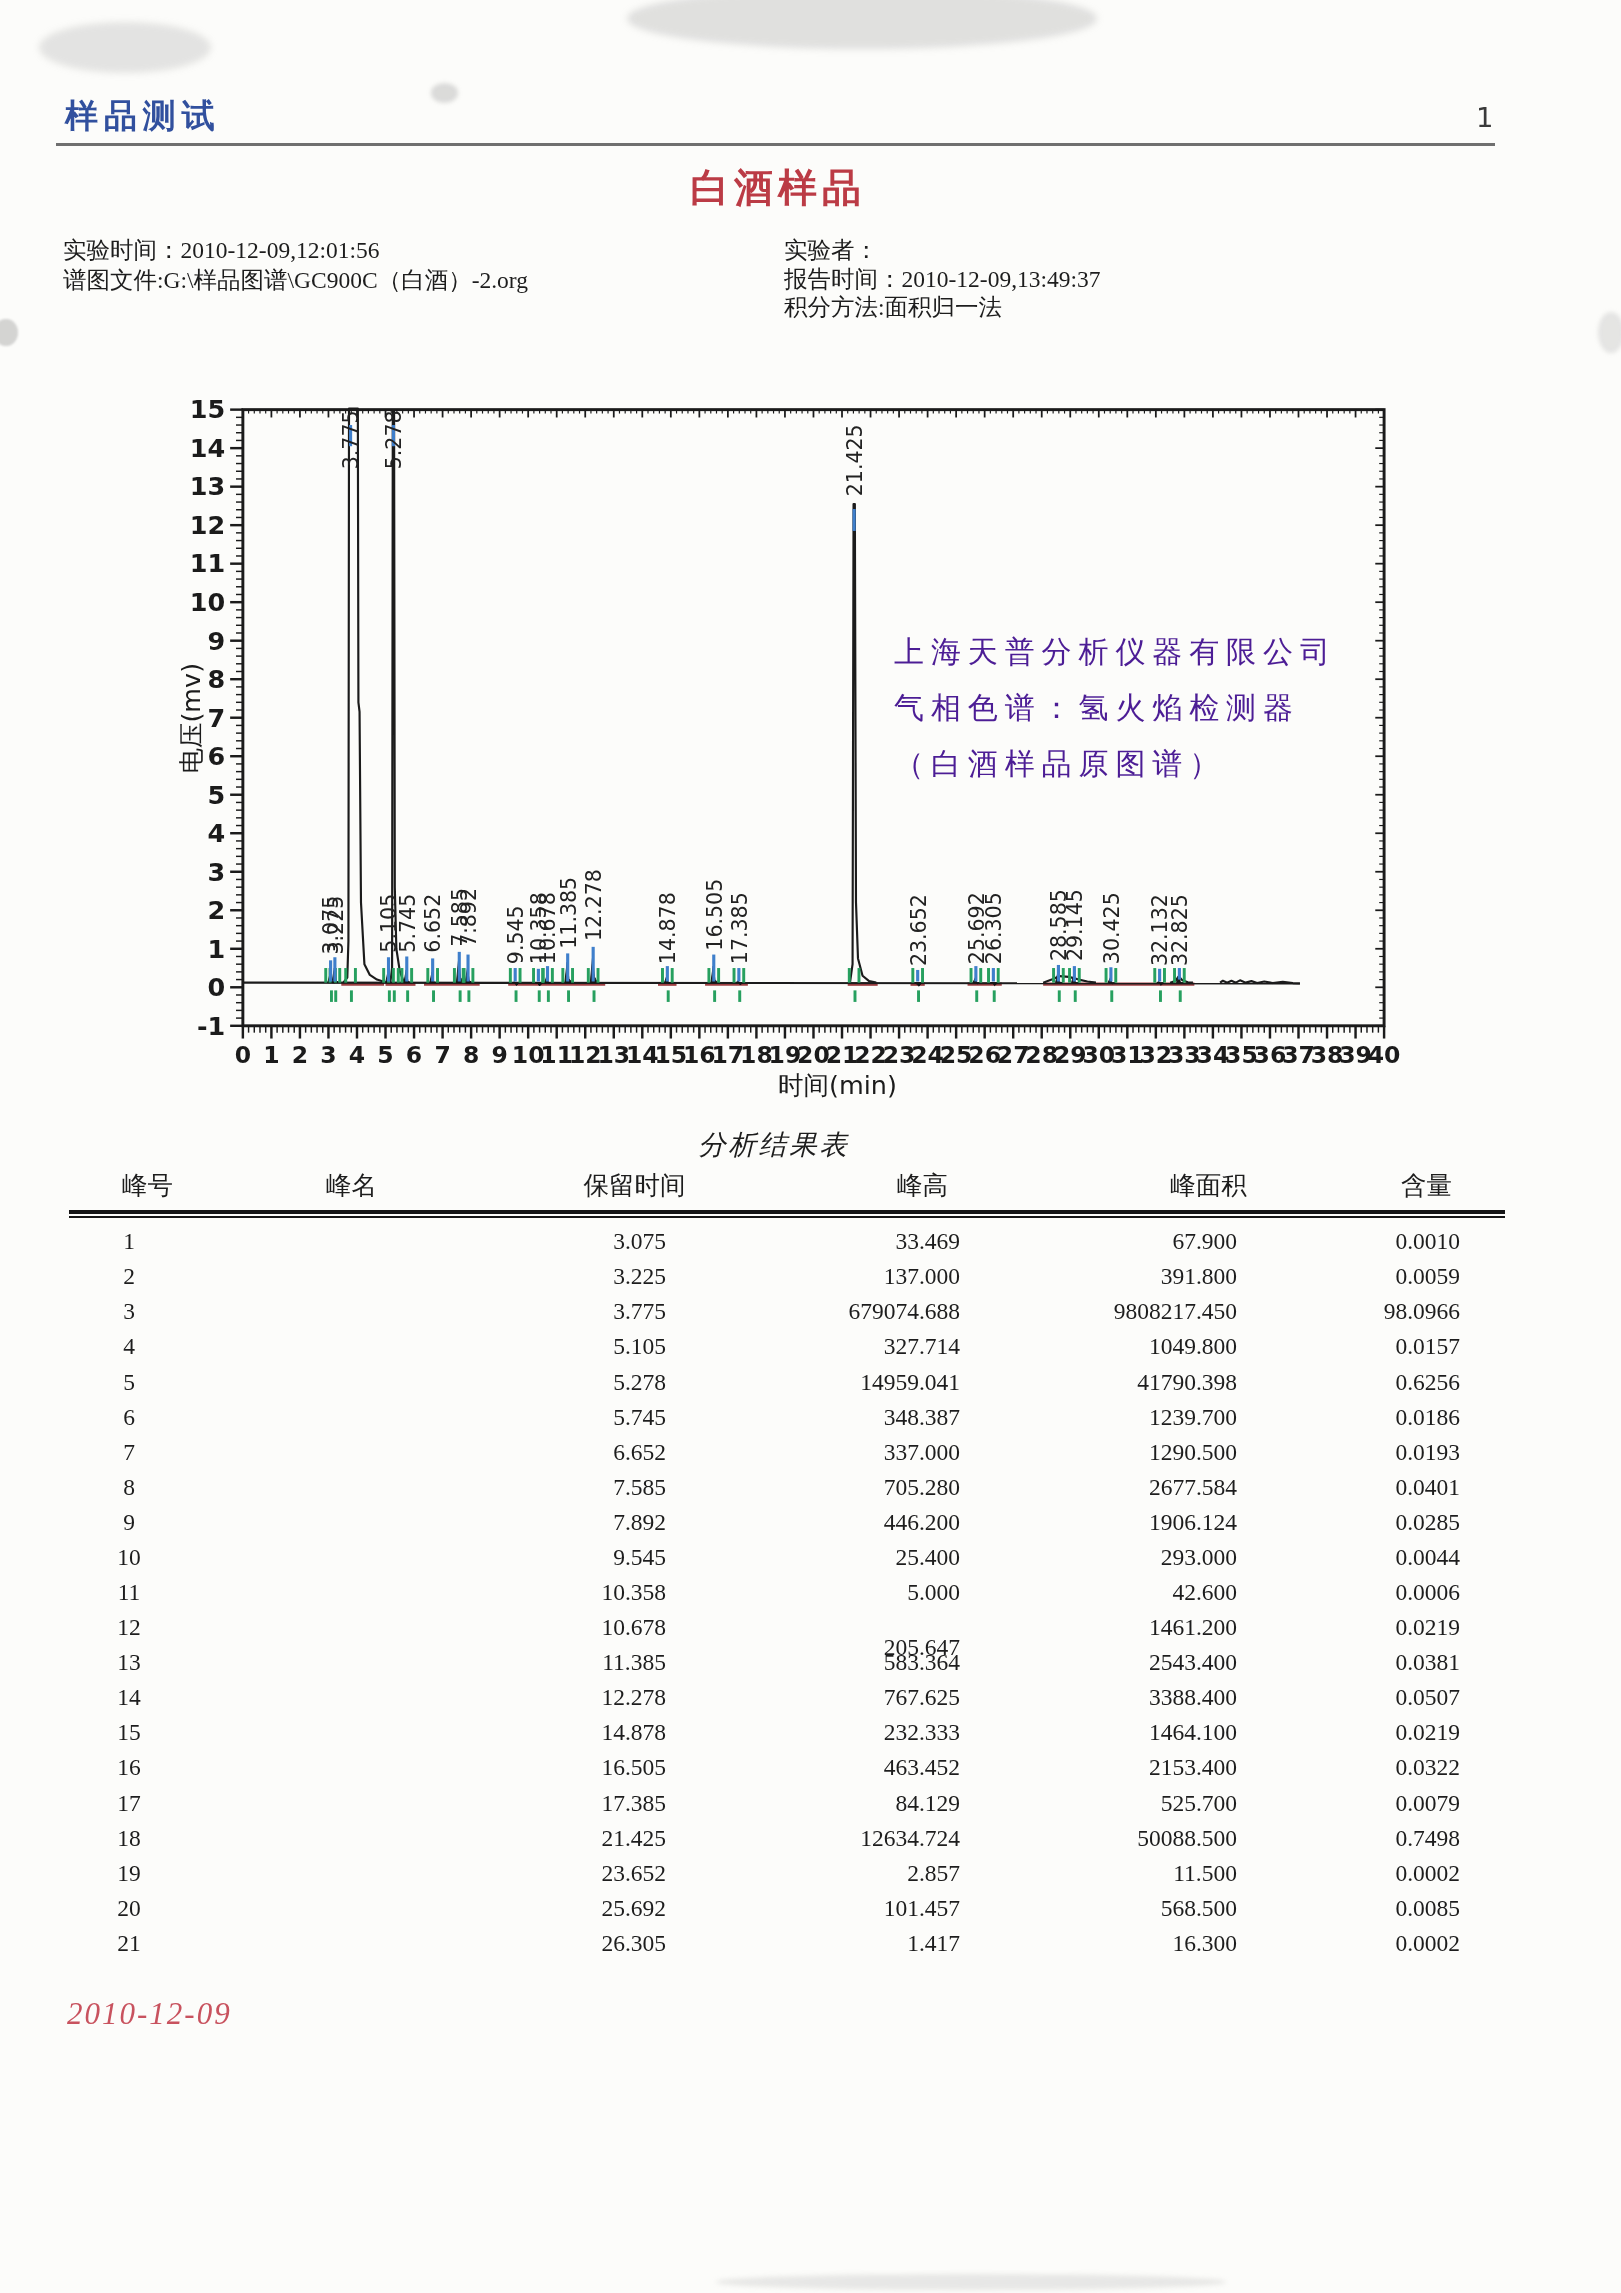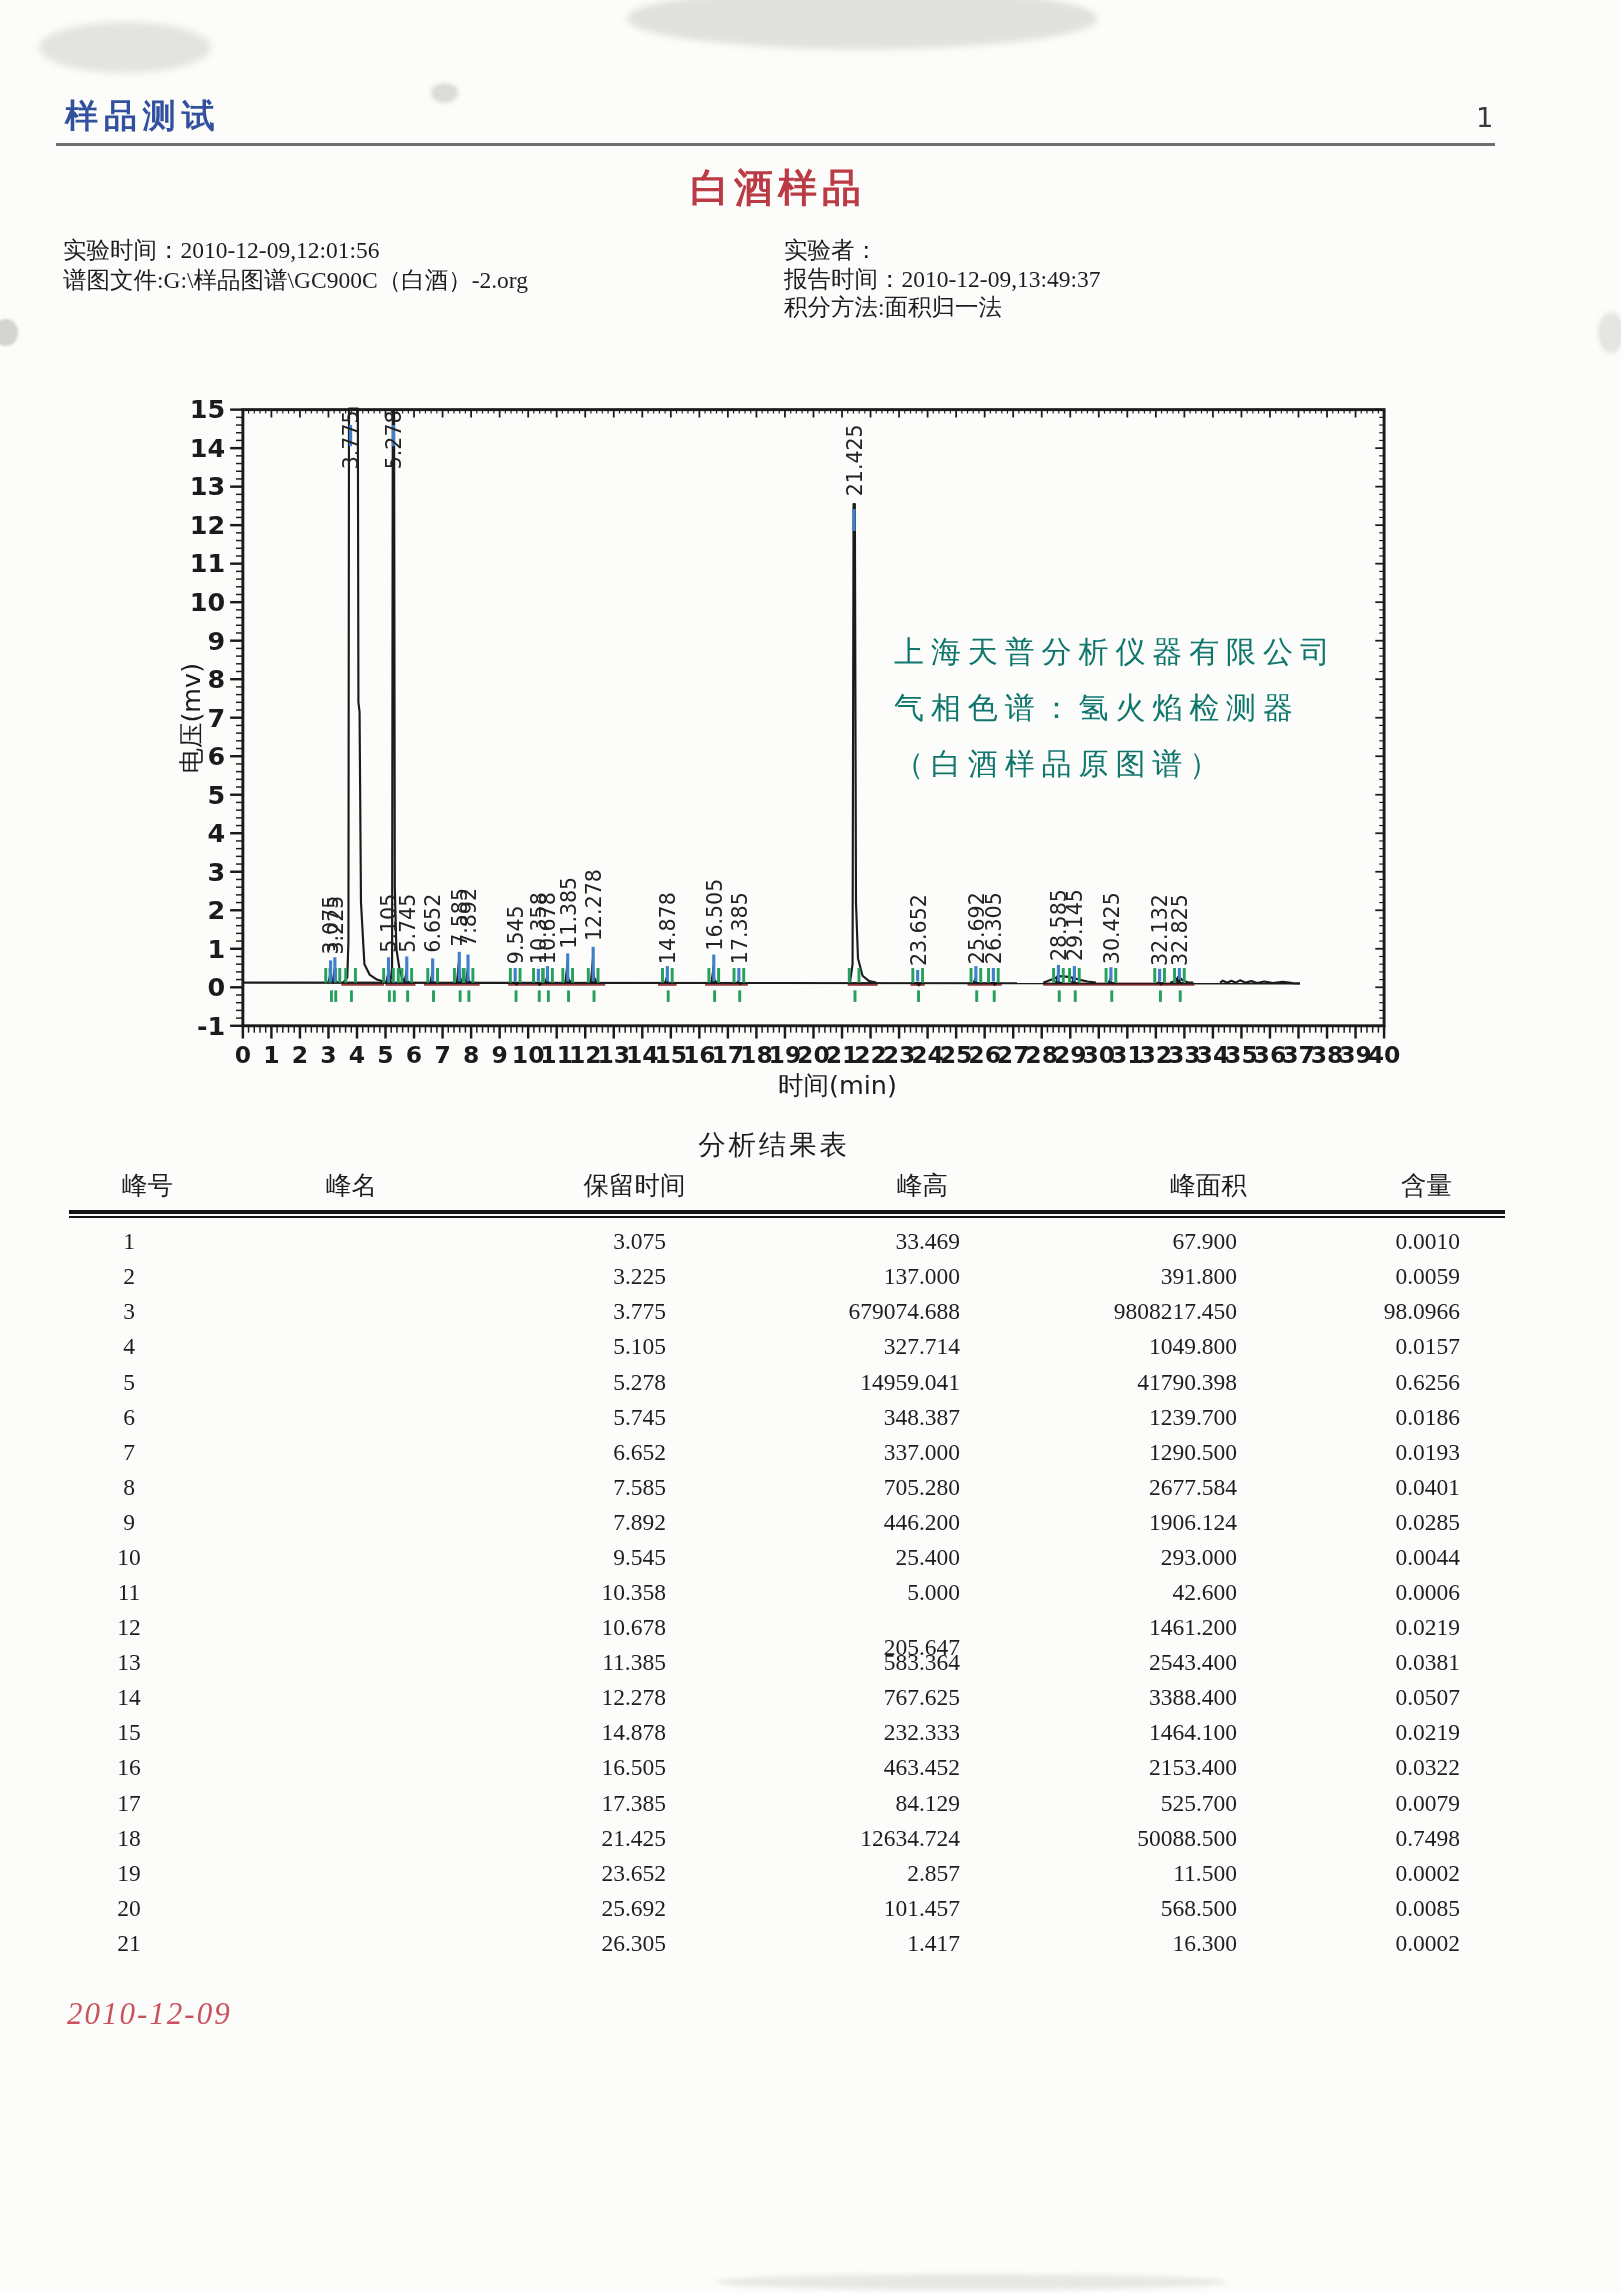--- a/index.html
+++ b/index.html
@@ -7,22 +7,22 @@
        font-family:"Liberation Serif","DejaVu Serif",serif;color:#1d1d1d;}
   #page{position:absolute;left:0;top:0;width:1621px;height:2294px;overflow:hidden;}
   .abs{position:absolute;}
   .smudge{position:absolute;border-radius:50%;filter:blur(3.9px);pointer-events:none;}
   .doc-header{font-size:33px;font-weight:bold;letter-spacing:5.9px;color:#31509e;}
   .page-num{font-size:27.4px;color:#3a3a3a;font-family:"DejaVu Sans",sans-serif;}
   .rule{height:2.5px;background:#6f6f6f;}
   .doc-title{font-size:39px;font-weight:bold;letter-spacing:4.9px;color:#bb3b45;text-align:center;}
   .meta{font-size:23.5px;line-height:28px;white-space:pre;}
   .chart-title{font-size:25.5px;text-align:center;}
-  .annot{font-size:30px;letter-spacing:6.9px;color:#0f766e;white-space:nowrap;}
-  .tbl-title{font-size:27.4px;text-align:center;letter-spacing:2.9px;}
+  .annot{font-size:30px;letter-spacing:6.9px;color:#4c1d95;white-space:nowrap;}
+  .tbl-title{font-size:27.4px;text-align:center;letter-spacing:2.9px;font-style:italic;}
   .th{position:absolute;transform:translateX(-50%);font-size:25.5px;white-space:nowrap;padding-left:21px;}
   .rule-thick{position:absolute;left:69px;width:1436px;}
   .rt1{top:1210px;height:3.9px;background:#161616;}
   .rt2{top:1216px;height:2px;background:#161616;}
   .cell{position:absolute;font-size:23.5px;height:33px;line-height:29px;white-space:nowrap;}
   .footer-date{font-size:31px;font-style:italic;letter-spacing:2px;color:#c8525e;}
   .footer-org{font-size:36px;font-style:italic;letter-spacing:7.8px;color:#ca5560;white-space:nowrap;}
 </style>
 </head>
 <body>

